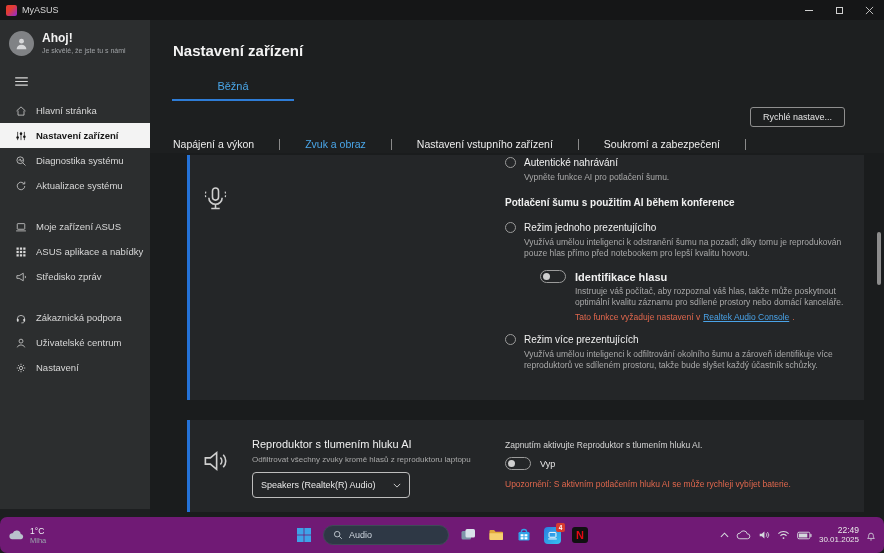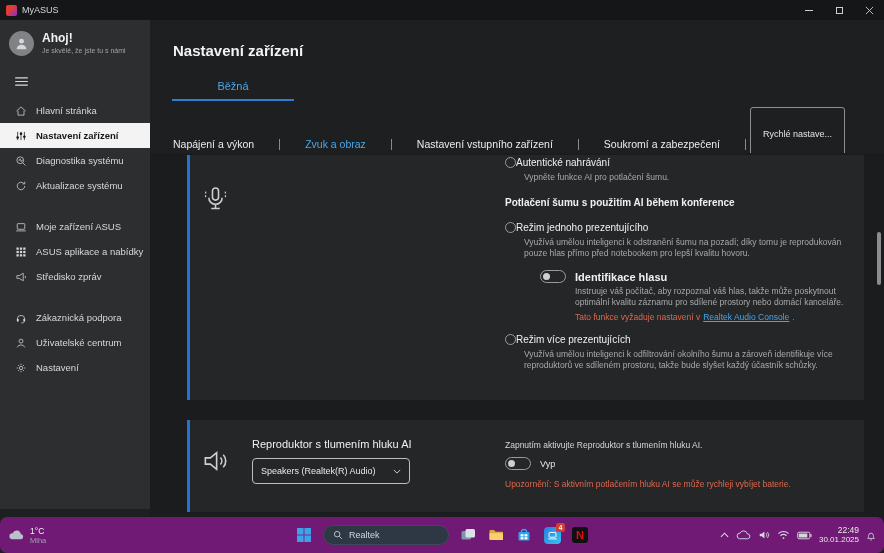--- a/index.html
+++ b/index.html
@@ -36,39 +36,39 @@
   .nav-item.selected { background:#f3f3f3; color:#161616; font-weight:bold; }
   .nav-gap { height:16px; }
   .nav-label { white-space:nowrap; }
 
   
   .main { position:absolute; left:150px; top:20px; right:0; bottom:28px; background:#1d1f20; }
   .page-title { position:absolute; left:23px; top:22px; font-size:15px; font-weight:bold; color:#f3f3f3; }
   .tab { position:absolute; left:22px; top:60px; width:122px; text-align:center; font-size:11px;
          color:#4aa6e8; padding-bottom:7px; border-bottom:2px solid #2e7cd6; }
   .quick-btn { position:absolute; right:39px; top:87px; font-size:9px; color:#e3e3e3;
-               background:transparent; border:1px solid #8f8f8f; border-radius:3px; padding:21px 12px;
+               background:transparent; border:1px solid #8f8f8f; border-radius:3px; padding:4px 12px;
                font-family:"Liberation Sans", sans-serif; }
   .subnav { position:absolute; left:23px; top:118px; display:flex; align-items:center; font-size:10.5px; }
   .subnav-item { padding:0 25px; color:#ececec; white-space:nowrap; }
   .subnav-item:first-child { padding-left:0; }
   .subnav-item.active { color:#4aa6e8; }
   .sep { width:1px; height:11px; background:#8a8a8a; flex:none; }
 
   
   .content { position:absolute; left:0; right:0; top:133px; bottom:0; background:#1a1c1d; overflow:hidden; }
   .section { position:absolute; left:37px; right:20px; background:#242628; border-left:3px solid #2472d8; overflow:hidden; }
   .section.mic { top:2px; height:245px; }
   .section.speaker { top:267px; height:92px; }
   .big-icon { position:absolute; left:11px; color:#cfcfcf; }
   .section.mic .big-icon { top:30px; width:29px; height:29px; }
   .section.speaker .big-icon { top:26px; width:30px; height:30px; }
 
   .mic-col { position:absolute; left:315px; top:0; width:345px; }
-  .opt-row { display:flex; align-items:flex-start; }
+  .opt-row { display:flex; align-items:flex-start; gap:8px; }
   .radio { width:11px; height:11px; border:1px solid #9b9b9b; border-radius:50%; flex:none; margin-top:1px; background:transparent; }
   .opt-label { font-size:10px; color:#f0f0f0; line-height:13px; }
   .opt-desc { font-size:8.5px; color:#a9a9a9; line-height:11px; margin:3px 0 0 19px; }
   .group-title { font-size:10px; font-weight:bold; color:#f0f0f0; margin-top:14px; }
   .row-m1 { margin-top:1px; }
   .row-m13 { margin-top:13px; }
   .row-m10 { margin-top:10px; }
 
   .toggle { width:26px; height:13px; border:1px solid #9b9b9b; border-radius:7px; position:relative; flex:none; background:transparent; }
   .toggle .knob { position:absolute; left:2px; top:2px; width:7px; height:7px; border-radius:50%; background:#cfcfcf; }
@@ -317,20 +317,21 @@
 
       <div class="section speaker">
         <svg class="big-icon" viewBox="0 0 24 24" fill="none" stroke="currentColor" stroke-width="1.3">
           <path d="M3.5 9.5 v5 h4 l5 4.2 V5.3 l-5 4.2 Z"></path>
           <path d="M15.5 9.2 a4 4 0 0 1 0 5.6"></path>
           <path d="M17.8 7 a7.3 7.3 0 0 1 0 10"></path>
         </svg>
 
         <div class="sp-left">
           <div class="sp-title">Reproduktor s tlumením hluku AI</div>
+          <div class="sp-sub">Odfiltrovat všechny zvuky kromě hlasů z reproduktoru laptopu</div>
           <div class="dropdown">
             <span>Speakers (Realtek(R) Audio)</span>
             <svg viewBox="0 0 10 6" fill="none" stroke="currentColor" stroke-width="1.2">
                 <path d="M1 1 L5 5 L9 1"></path>
               </svg>
           </div>
         </div>
 
         <div class="sp-right">
           <div class="sp-caption">Zapnutím aktivujte Reproduktor s tlumením hluku AI.</div>
@@ -368,21 +369,21 @@
             <rect x="8.4" y="1" width="6.6" height="6.6" fill="#3ea2e8"></rect>
             <rect x="1" y="8.4" width="6.6" height="6.6" fill="#3ea2e8"></rect>
             <rect x="8.4" y="8.4" width="6.6" height="6.6" fill="#3ea2e8"></rect>
           </svg>
       </div>
       <div class="search-box">
         <svg viewBox="0 0 12 12" fill="none" stroke="currentColor" stroke-width="1.1">
             <circle cx="5" cy="5" r="3.3"></circle>
             <path d="M7.6 7.6 L10.6 10.6"></path>
           </svg>
-        <span>Realtek</span>
+        <span>Audio</span>
       </div>
       <div class="tb-icon">
         <svg viewBox="0 0 16 16">
             <rect x="1.5" y="4" width="9.5" height="8.5" rx="1.5" fill="#7e96a9"></rect>
             <rect x="5.5" y="2" width="9.5" height="8.5" rx="1.5" fill="#d8e2ea"></rect>
           </svg>
       </div>
       <div class="tb-icon">
         <svg viewBox="0 0 16 16">
             <path d="M1.5 4 a1 1 0 0 1 1 -1 h3.6 l1.5 1.8 h6.4 a1 1 0 0 1 1 1 V12 a1 1 0 0 1 -1 1 h-11.5 a1 1 0 0 1 -1 -1 Z" fill="#e2a83c"></path>

